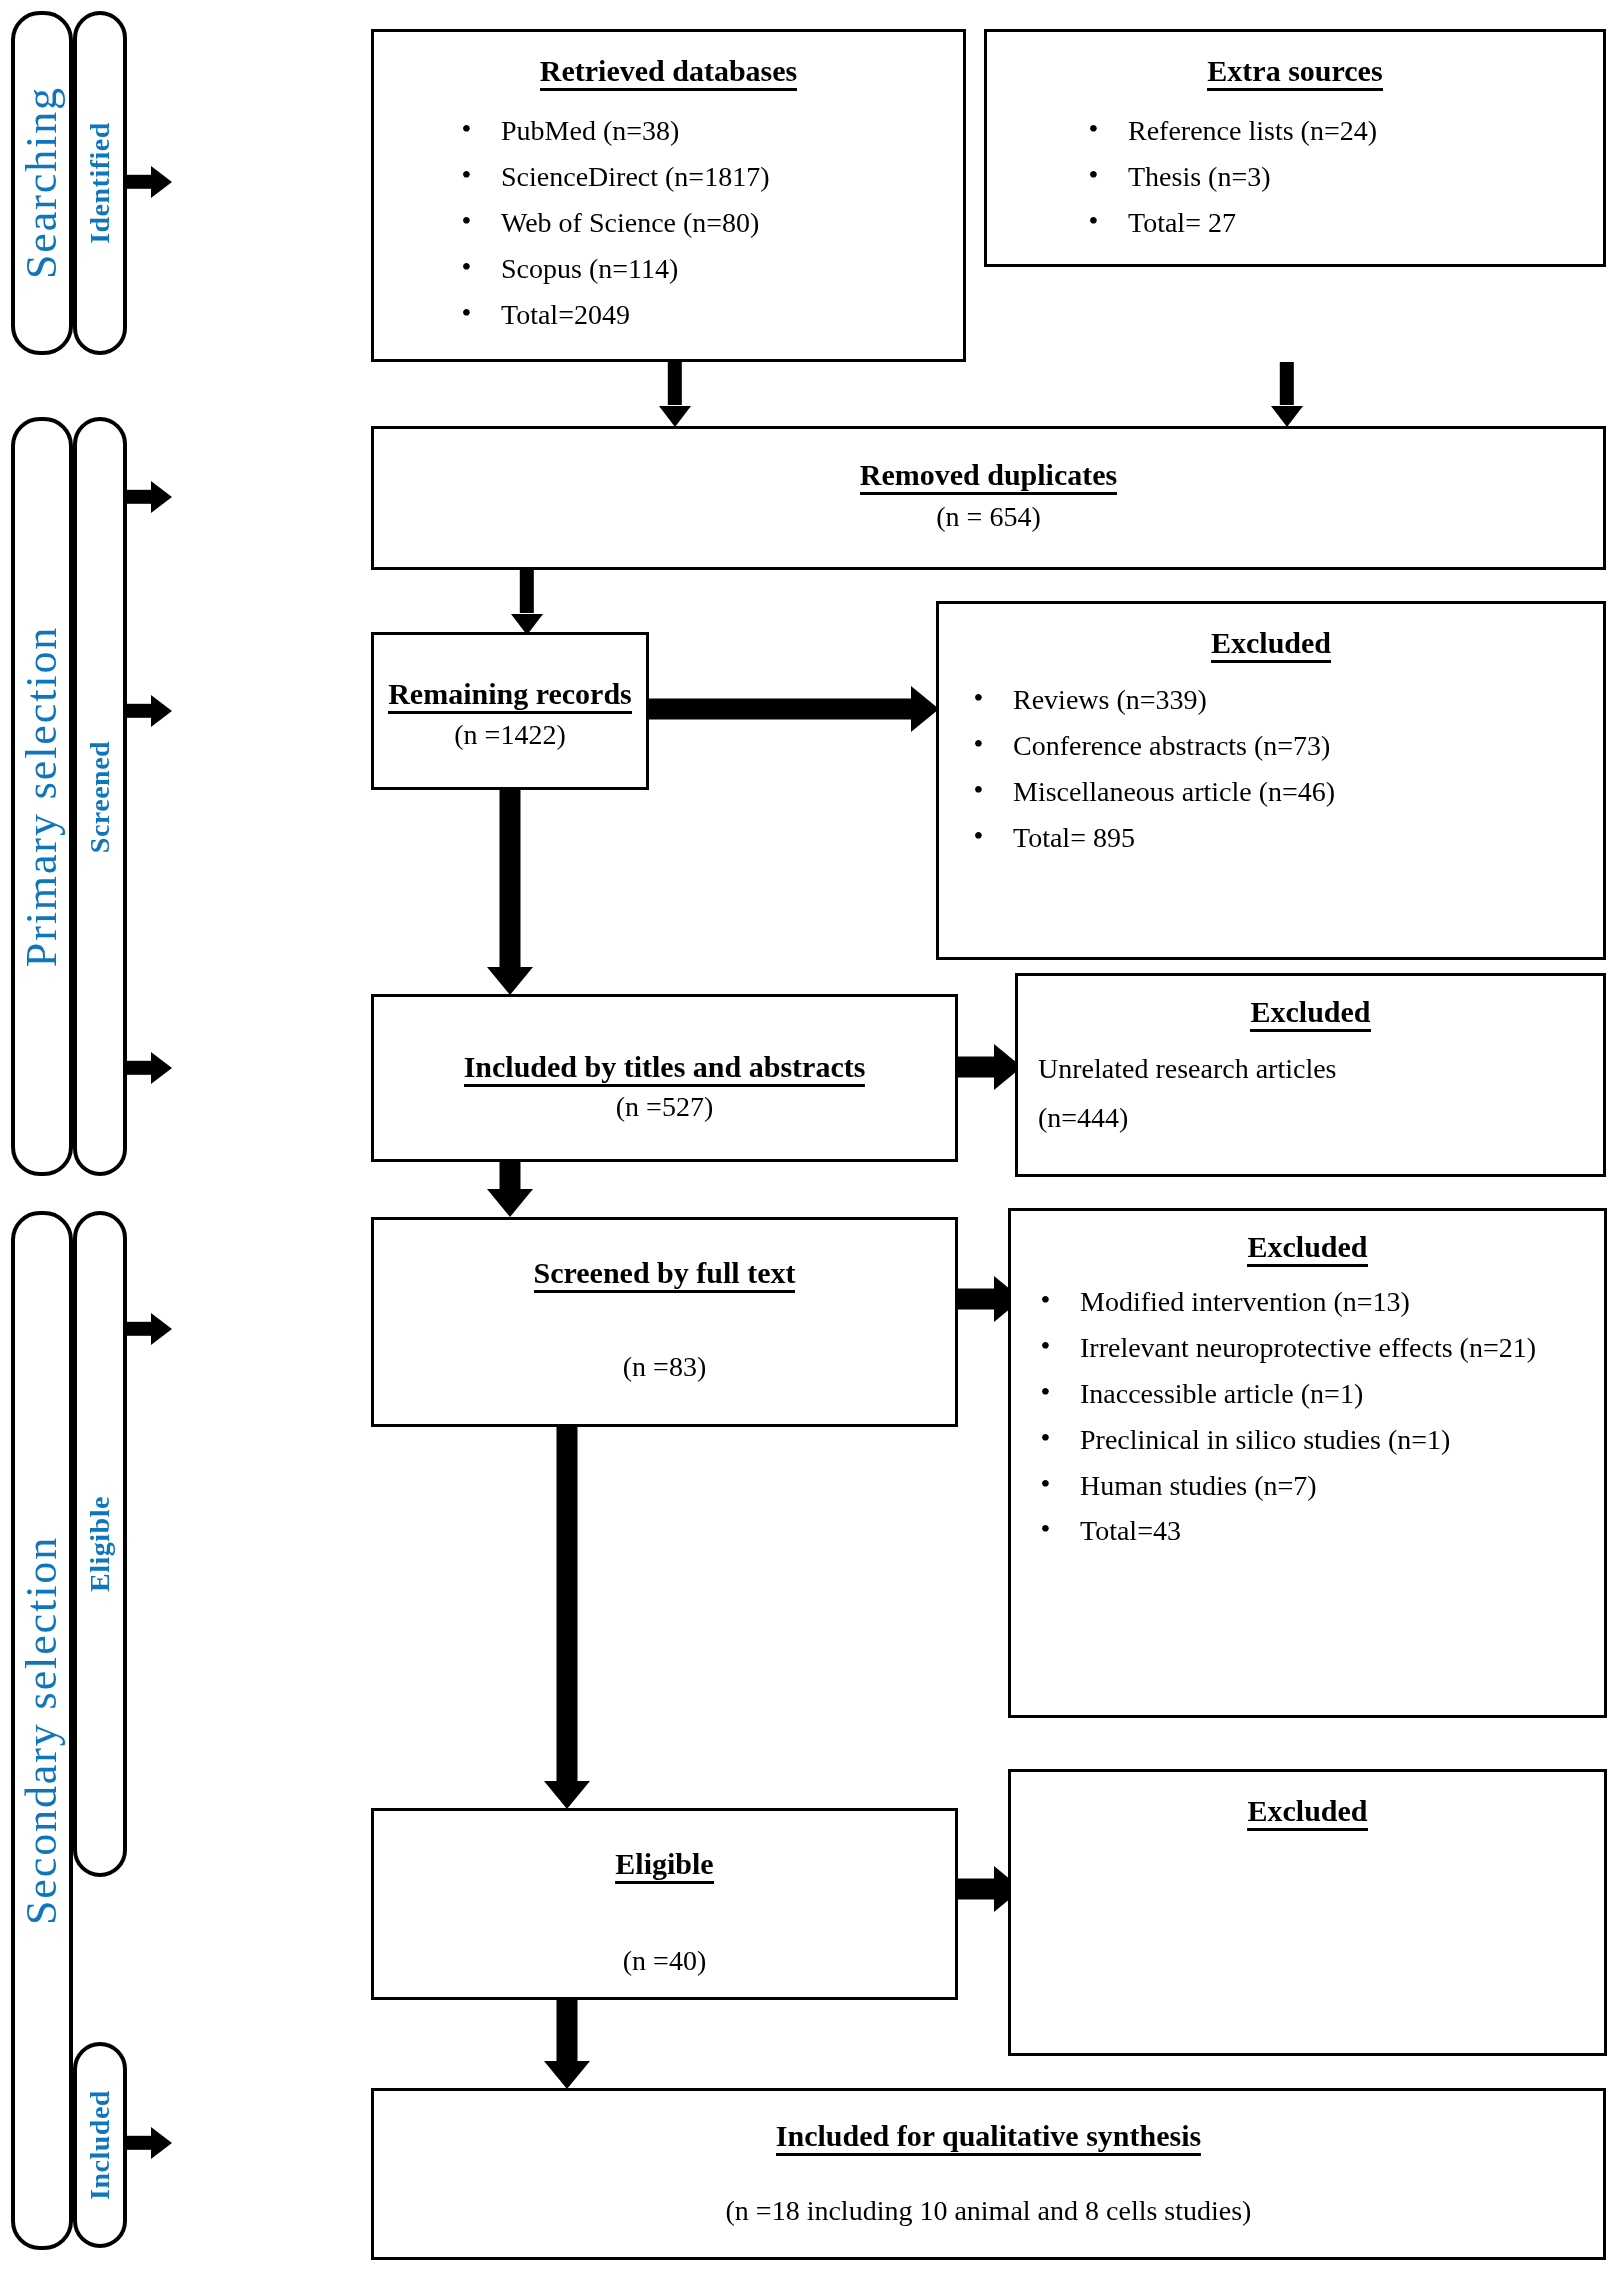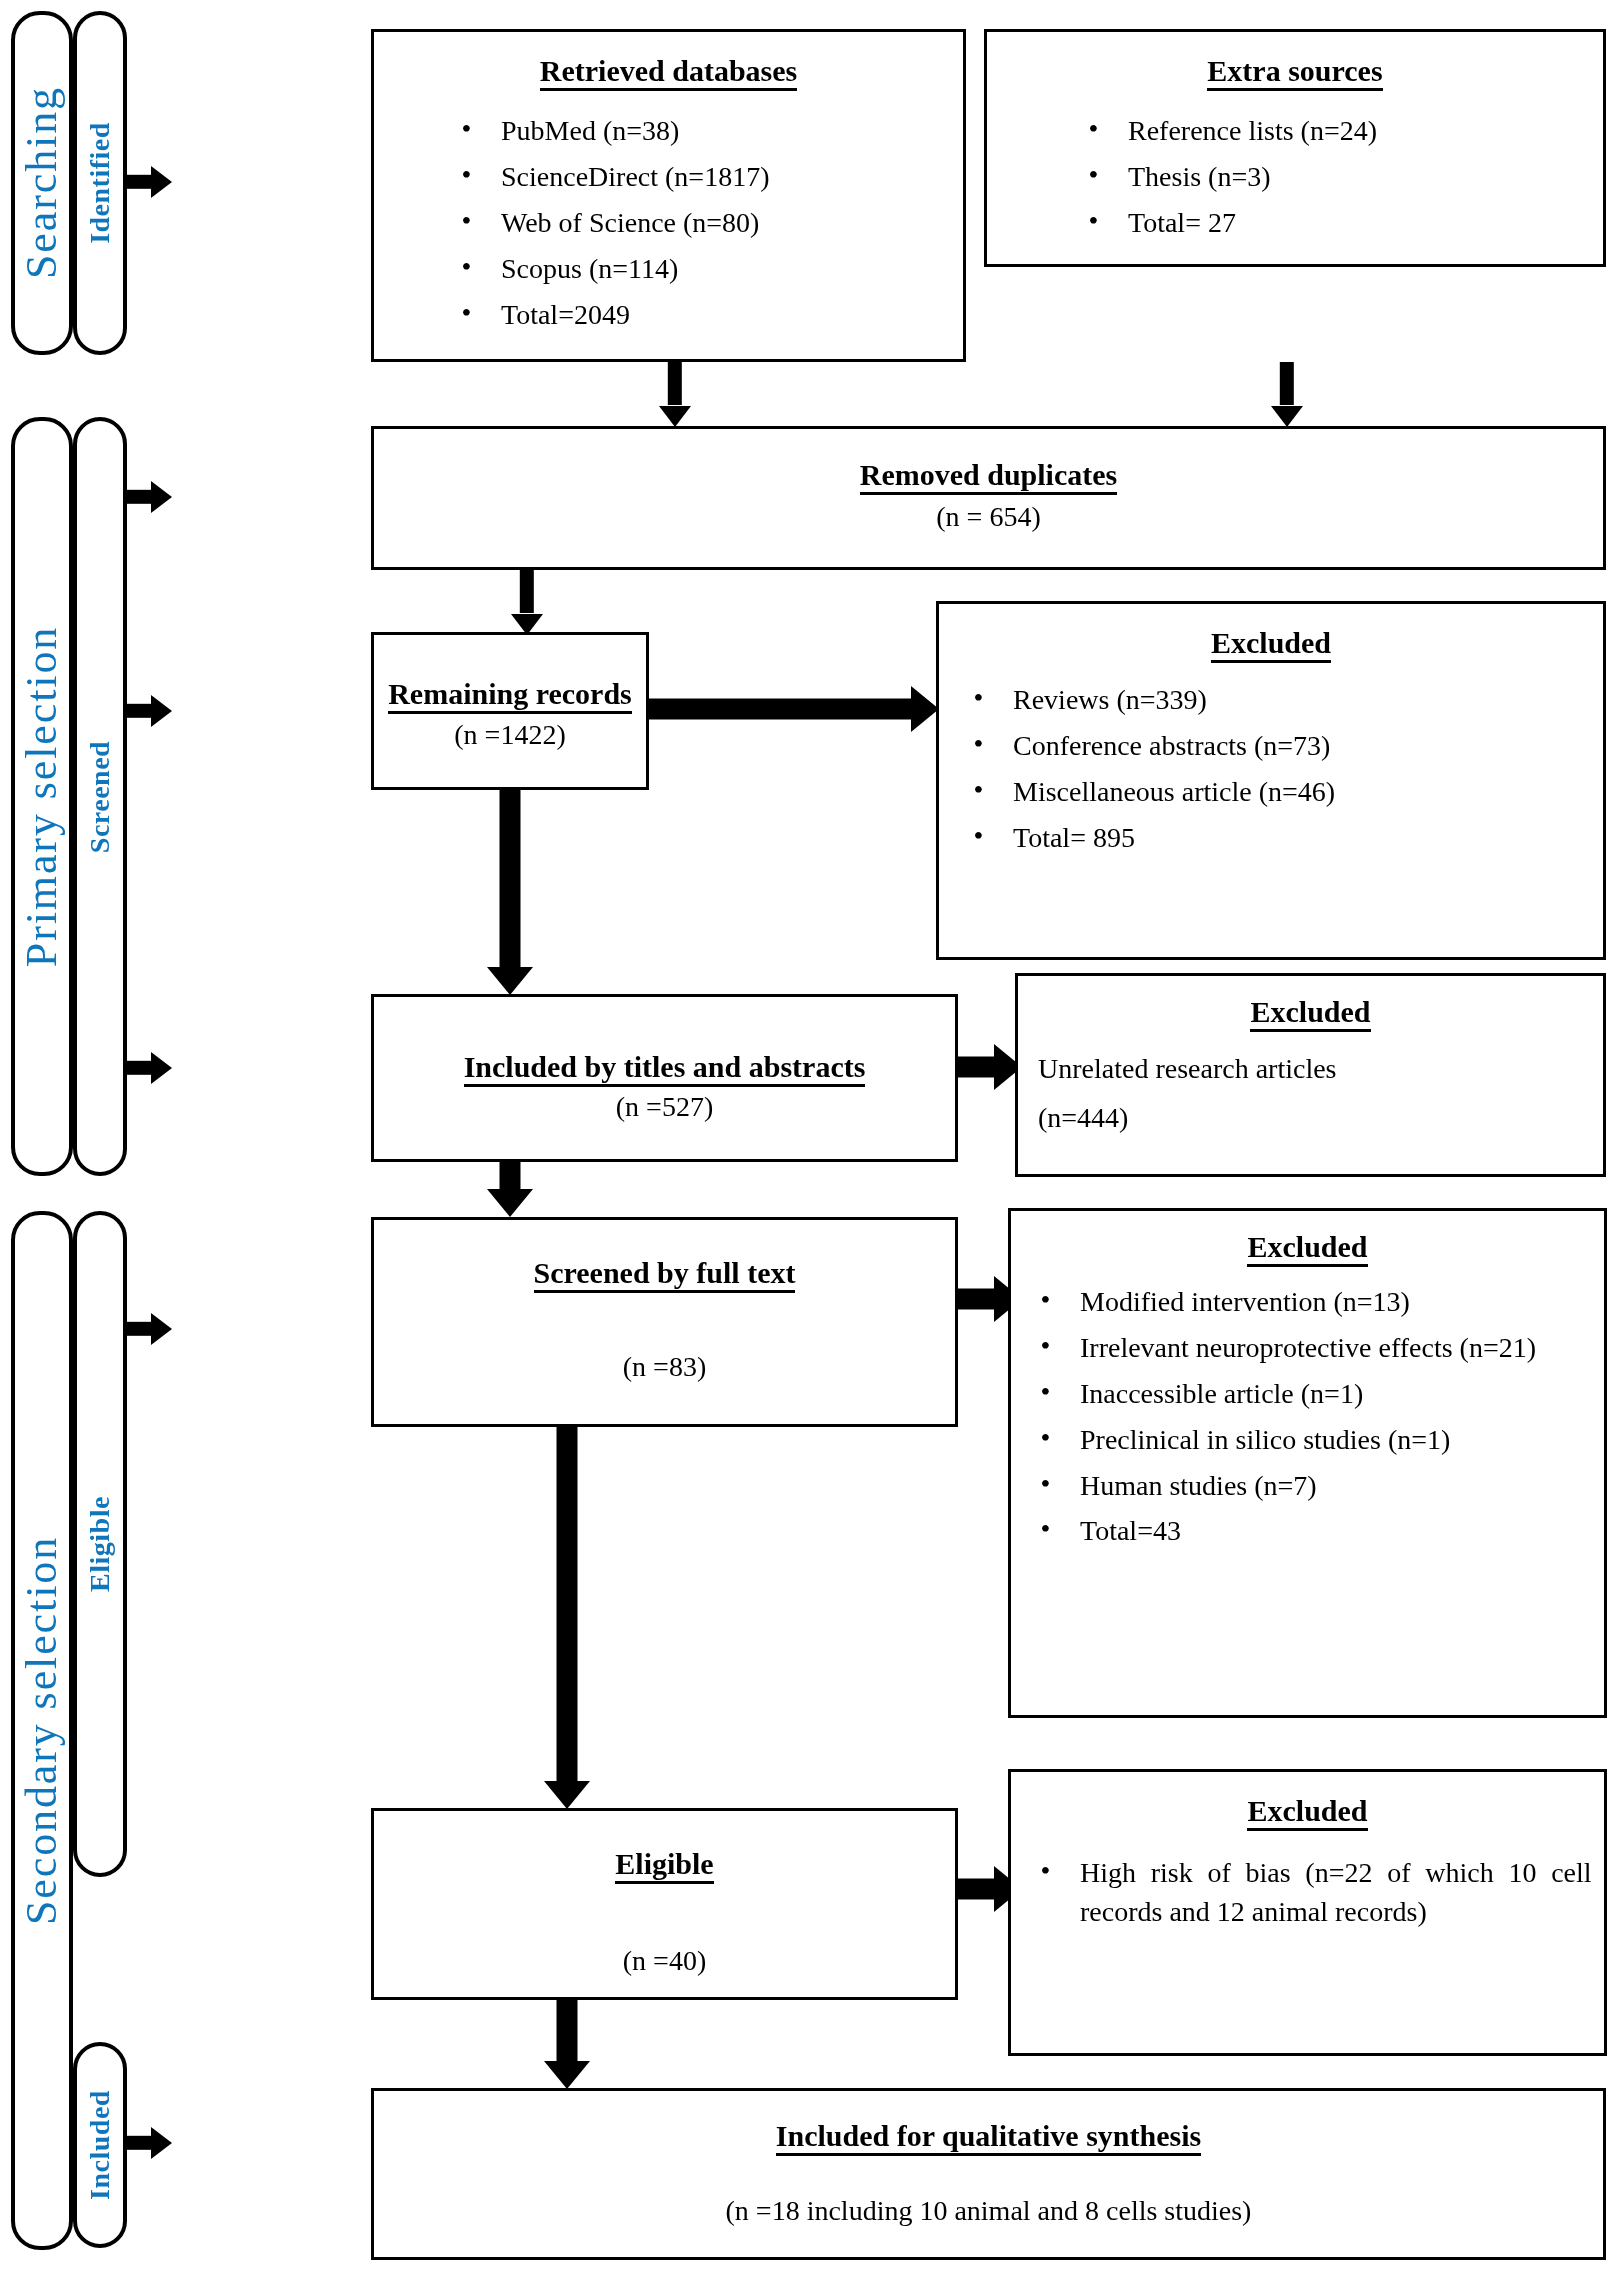--- a/index.html
+++ b/index.html
@@ -406,25 +406,20 @@
     <span class="shaft" style="width:38px;"></span>
       <span class="head"></span>
   </div>
 
   <div class="box" style="left:1008px; top:1769px; width:599px; height:287px;">
     <div class="box-inner" style="top:23px;">
       <div class="hdr">
         <span class="u">Excluded</span>
       </div>
     </div>
-    <div class="box-inner" style="top:81px; left:19px; right:12.4px;">
-      <ul class="blist just">
-        <li>High risk of bias (n=22 of which 10 cell records and 12 animal records)</li>
-      </ul>
-    </div>
   </div>
 
   <div class="arrow-v thick" style="left:567px; top:1998px; height:91px;">
     <span class="shaft" style="height:63px;"></span>
       <span class="head"></span>
   </div>
 
   <div class="arrow-h" style="left:74px; top:2143px; width:45px;">
     <span class="shaft" style="width:26px;"></span>
       <span class="head"></span>

